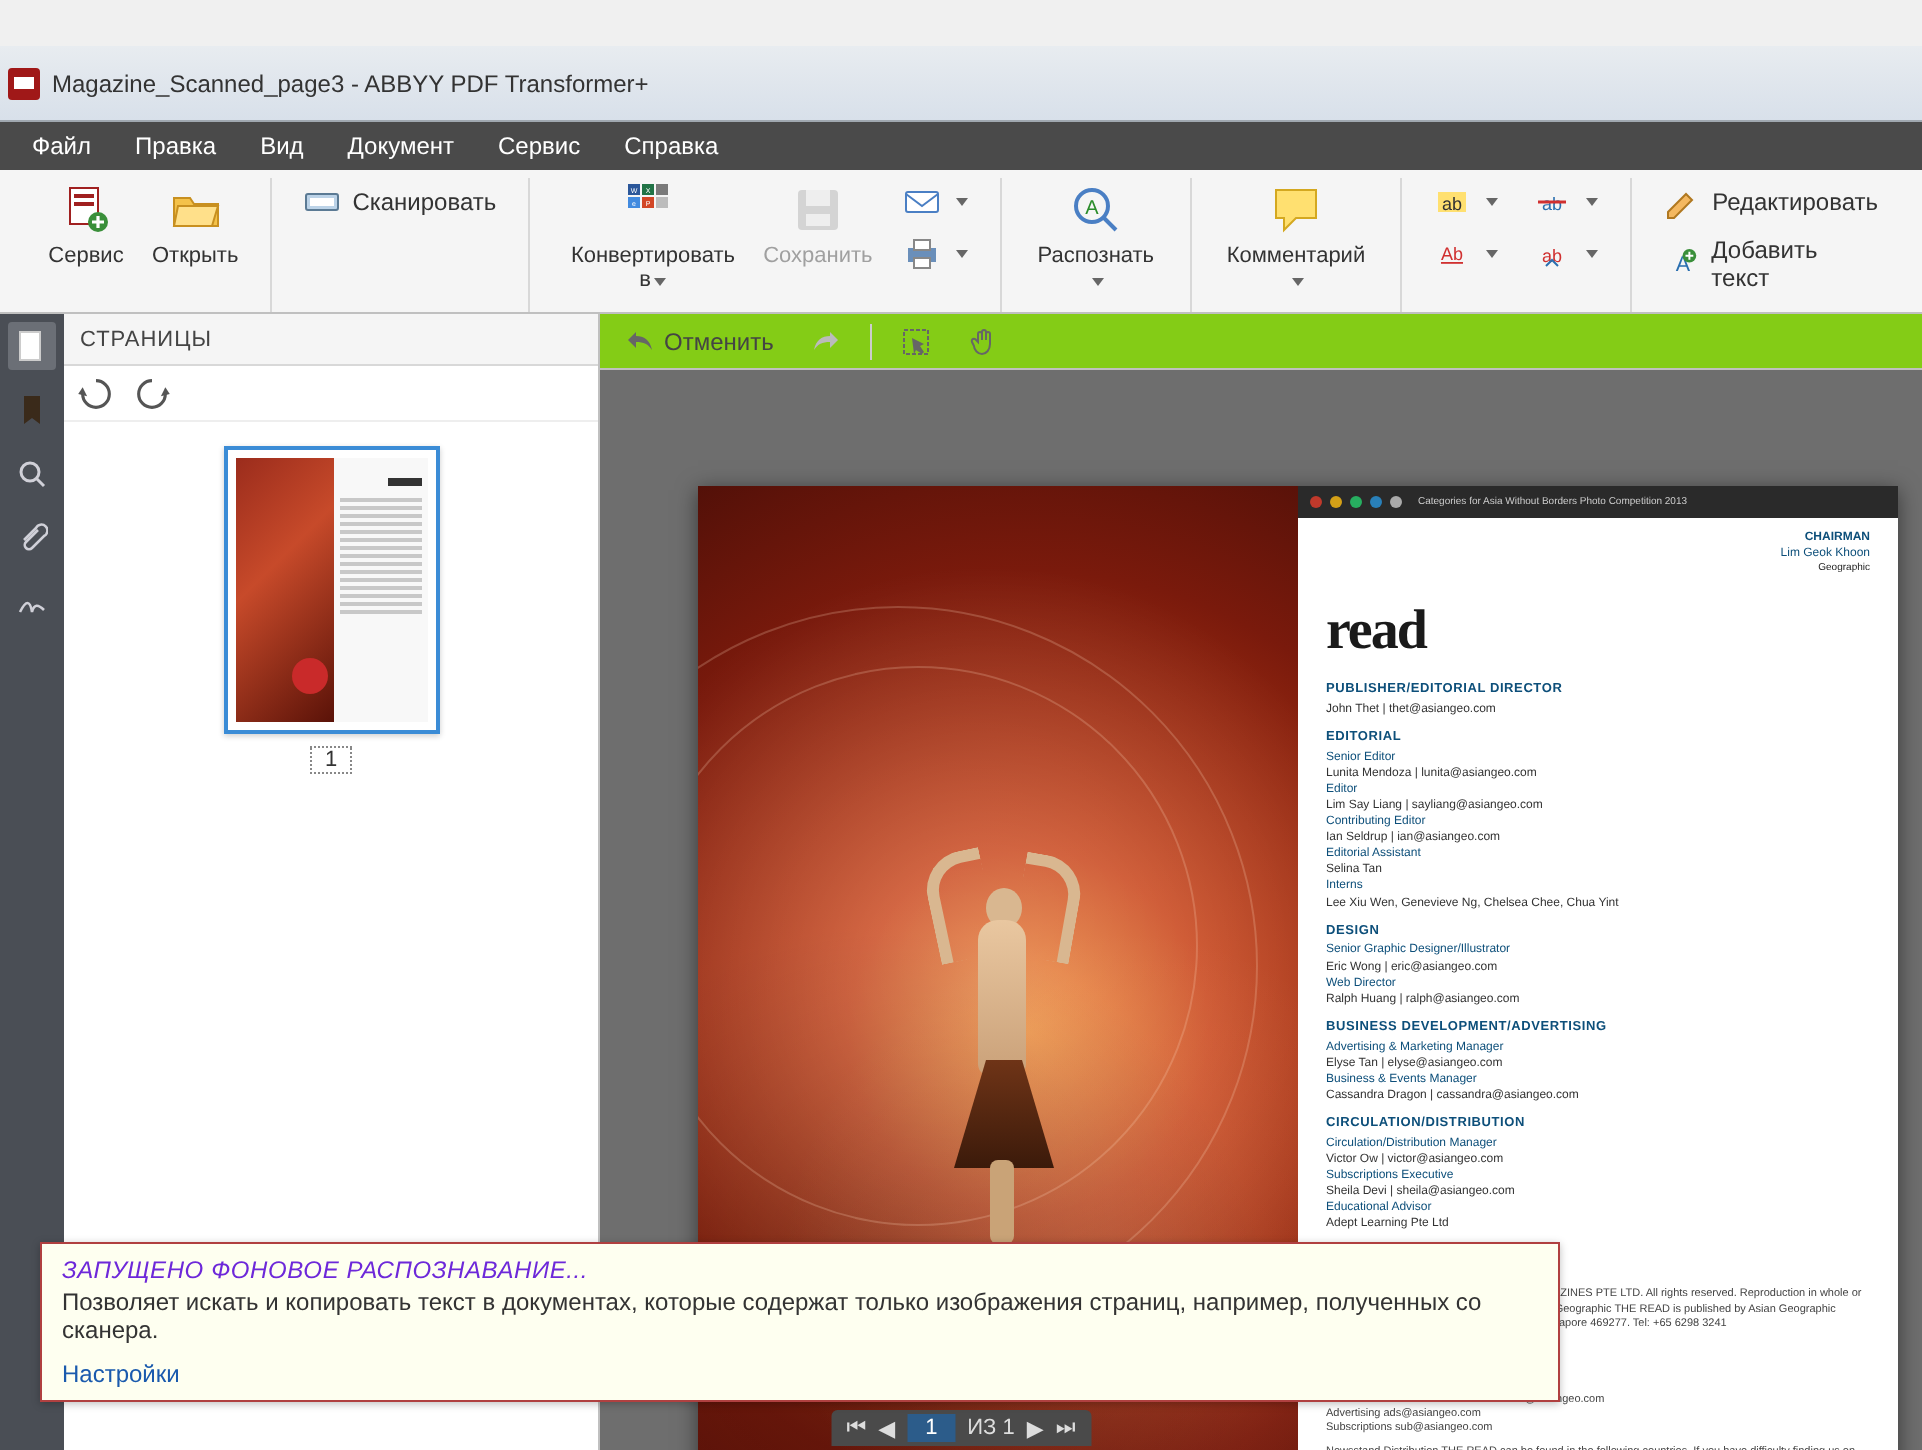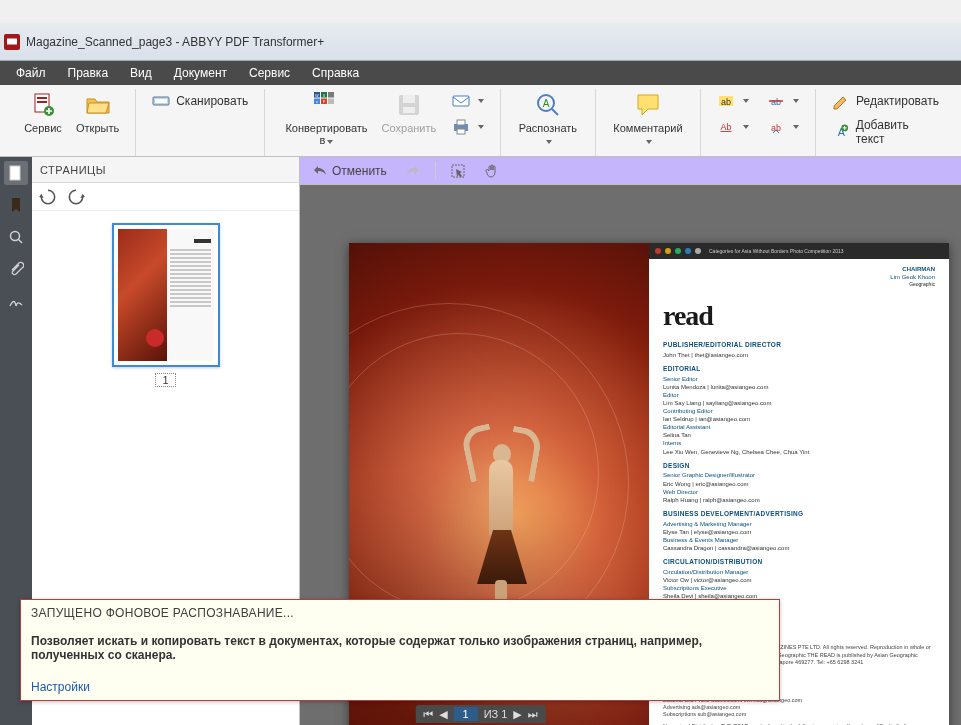--- a/index.html
+++ b/index.html
@@ -40,21 +40,21 @@
 .thumb-area { flex: 1; padding: 12px; display: flex; flex-direction: column; align-items: center; }
 .thumb { width: 108px; height: 144px; border: 2px solid #3b8cd6; background: #fff; position: relative; box-shadow: 0 1px 3px rgba(0,0,0,.2); }
 .thumb-inner { position: absolute; inset: 4px; background: #fff; display: flex; }
 .thumb-left { width: 52%; background: linear-gradient(135deg, #9b2c1c, #c74a2a 40%, #5a1208); }
 .thumb-right { flex: 1; background: #f8f8f8; padding: 4px 3px; }
 .thumb-right .tline { height: 2px; background: #c8c8c8; margin-bottom: 2px; }
 .thumb-badge-red { width: 18px; height: 18px; border-radius: 50%; background: #c92a2a; position: absolute; left: 30%; bottom: 14px; }
 .thumb-label { font-size: 11px; color: #333; margin-top: 6px; border: 1px dotted #888; padding: 0 6px; }
 
 .doc-area { flex: 1; background: #6e6e6e; display: flex; flex-direction: column; }
-.doc-toolbar { height: 28px; background: #c4b5fd; border-bottom: 1px solid #c0c0c0; display: flex; align-items: center; padding: 0 8px; gap: 10px; }
+.doc-toolbar { height: 28px; background: #84cc16; border-bottom: 1px solid #c0c0c0; display: flex; align-items: center; padding: 0 8px; gap: 10px; }
 .doc-toolbar .dbtn { display: flex; align-items: center; gap: 4px; color: #444; font-size: 12px; cursor: pointer; padding: 2px 4px; }
 .doc-canvas { flex: 1; overflow: auto; display: flex; justify-content: flex-end; padding: 14px 12px; margin-top: 44px; }
 
 
 .page { width: 600px; height: 650px; background: #fff; box-shadow: 0 2px 10px rgba(0,0,0,.5); display: flex; position: relative; }
 .page-topstrip { position: absolute; top: 0; left: 50%; right: 0; height: 16px; background: #2a2a2a; display: flex; align-items: center; justify-content: flex-start; gap: 4px; padding: 0 6px; }
 .page-dot { width: 6px; height: 6px; border-radius: 50%; }
 .page-topstrip .striptxt { color: #ccc; font-size: 5px; margin-left: 4px; }
 .page-left { width: 50%; background: radial-gradient(circle at 55% 42%, #f0852a 0%, #c9451a 22%, #7a1a0c 56%, #2a0604 100%); position: relative; overflow: hidden; }
 .page-left::before { content: ""; position: absolute; inset: 0; background:
@@ -78,22 +78,22 @@
 .page-right .chairman b { display: block; }
 .page-right .read-logo { font-family: Georgia, serif; font-size: 28px; font-weight: 700; letter-spacing: -1px; color: #1a1a1a; margin: 6px 0 2px; }
 .page-right h4 { font-size: 6.5px; color: #0d4f7a; text-transform: uppercase; margin: 6px 0 1px; letter-spacing: .3px; }
 .page-right .role { color: #0d4f7a; font-size: 6px; }
 .page-right .val { color: #333; font-size: 6px; }
 .page-right .para { font-size: 5.5px; color: #444; margin-top: 4px; }
 .page-right .fb { display: inline-block; width: 10px; height: 10px; background: #3b5998; color: #fff; font-size: 7px; text-align: center; line-height: 10px; border-radius: 1px; margin-right: 3px; }
 
 
 .notif { position: absolute; left: 20px; bottom: 24px; width: 760px; background: #fefff0; border: 1px solid #b04040; padding: 6px 10px 6px 10px; font-size: 12px; color: #333; box-shadow: 0 1px 4px rgba(0,0,0,.25); }
-.notif .ntitle { color: #404040; letter-spacing: .3px; margin-bottom: 14px; }
-.notif .nbody { margin-bottom: 18px; font-weight: bold; }
+.notif .ntitle { color: #6d28d9; letter-spacing: .3px; margin-bottom: 2px; font-style: italic; }
+.notif .nbody { margin-bottom: 8px; }
 .notif .nlink { color: #1a5aad; cursor: pointer; }
 
 
 .statusbar { height: 22px; background: #e8e8e8; border-top: 1px solid #c0c0c0; display: flex; align-items: center; padding: 0 6px; gap: 8px; }
 .statusbar .sseg { display: flex; align-items: center; gap: 4px; }
 .pagenav { position: absolute; bottom: 2px; left: 50%; transform: translateX(-50%); display: flex; align-items: center; gap: 6px; background: #4a4a4a; padding: 2px 8px; border-radius: 3px 3px 0 0; color: #ddd; font-size: 11px; }
 .pagenav .pnbtn { cursor: pointer; color: #ddd; }
 .pagenav input { width: 24px; background: #2c5c8a; border: none; color: #fff; text-align: center; font-size: 11px; padding: 1px 0; }
 
 svg { display: block; }

